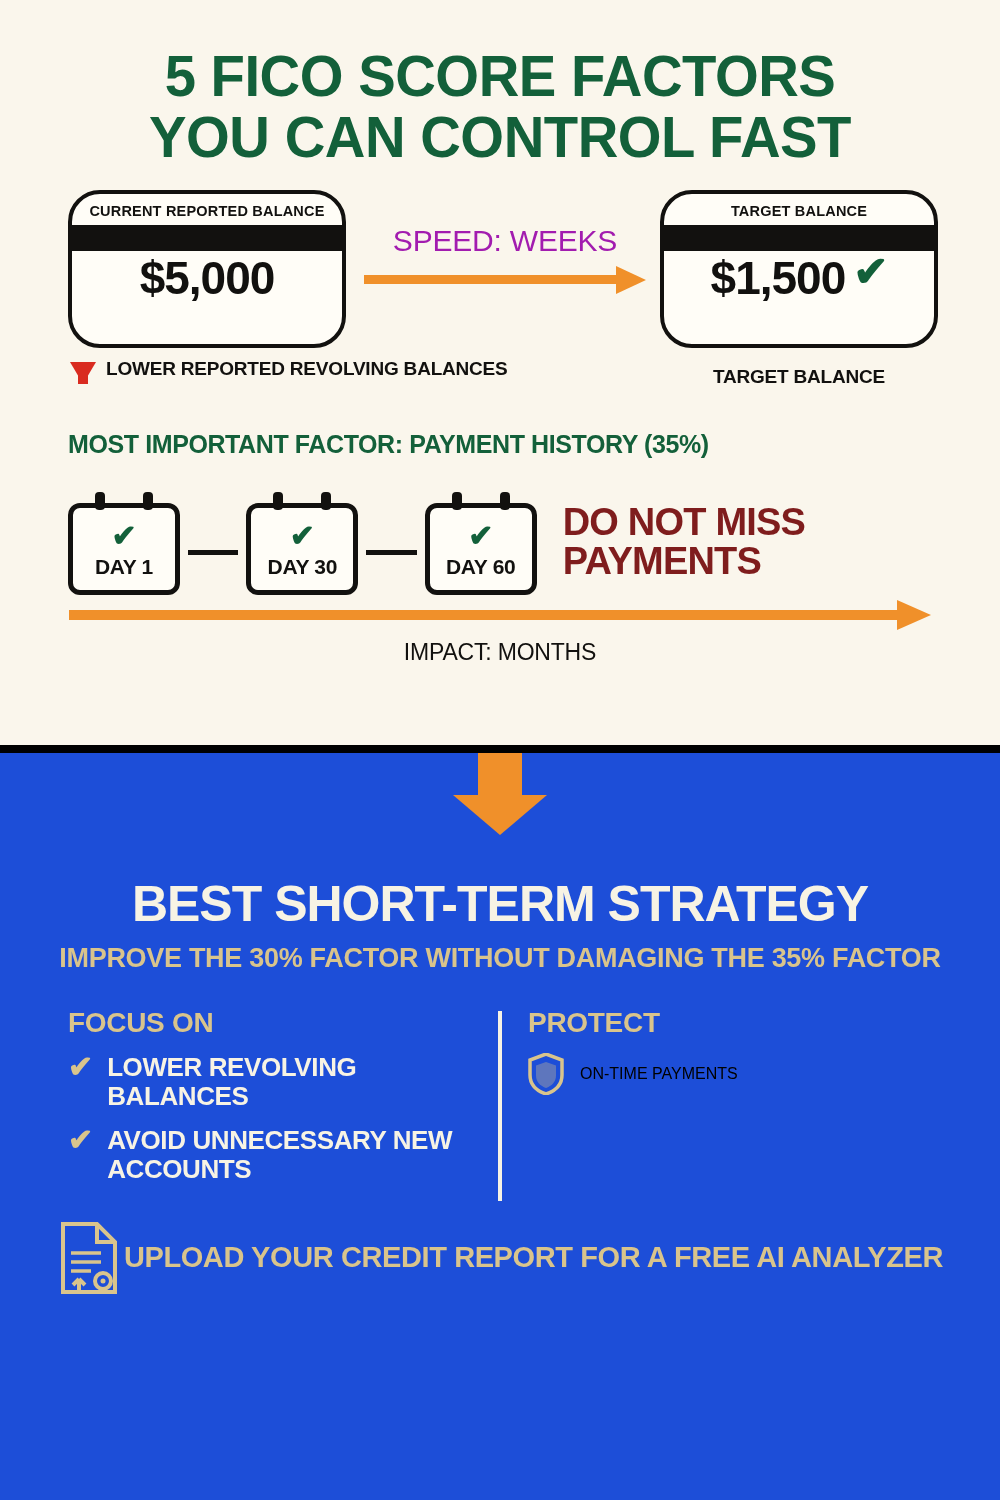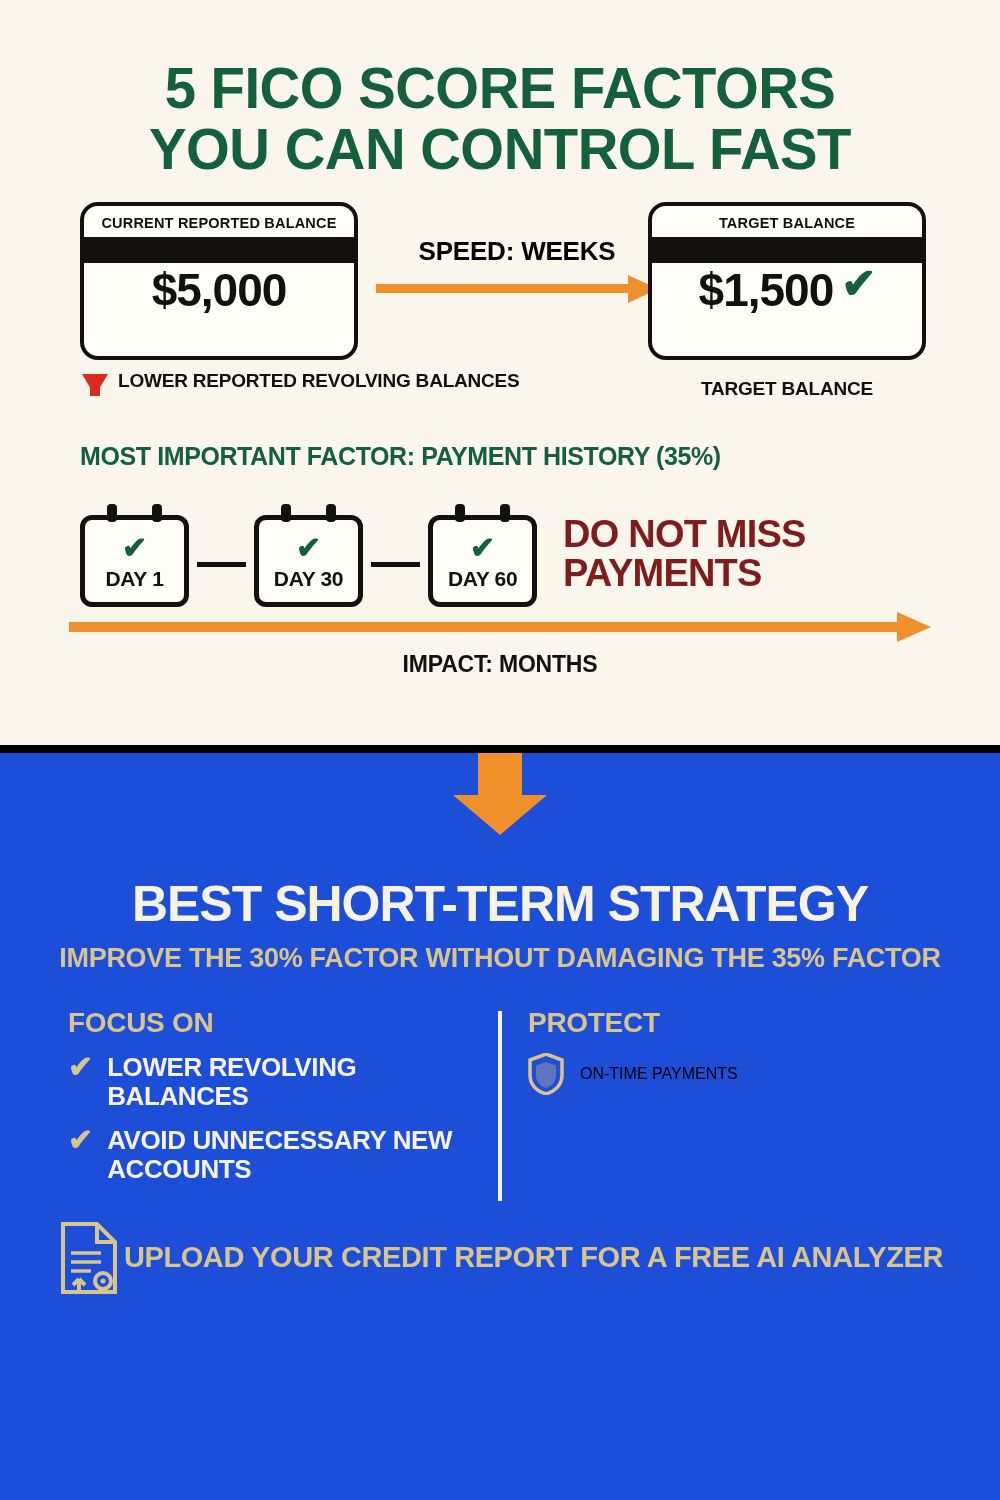--- a/index.html
+++ b/index.html
@@ -5,21 +5,21 @@
   * { box-sizing: border-box; margin: 0; padding: 0; }
   html, body {
     width: 1000px; height: 1500px;
     font-family: "Liberation Sans", sans-serif;
     background: #faf6ec;
     overflow: hidden;
   }
   .page { position: relative; width: 1000px; height: 1500px; background: #faf6ec; }
 
   
-  .top { position: relative; padding: 12px; height: 745px; background: #faf6ec; }
+  .top { position: relative; padding: 0; height: 745px; background: #faf6ec; }
 
   .headline {
     text-align: center;
     color: #13603a;
     font-weight: bold;
     font-size: 58px;
     line-height: 1.05;
     letter-spacing: -0.5px;
     padding-top: 46px;
     text-transform: uppercase;
@@ -42,21 +42,21 @@
     position: relative;
     margin-top: 22px;
     height: 160px;
   }
   .card {
     position: absolute;
     width: 278px;
     height: 158px;
     background: #fffdf7;
     border: 4px solid #12110f;
-    border-radius: 18px;
+    border-radius: 32px;
     overflow: hidden;
   }
   .card.left { left: 68px; top: 0; }
   .card.right { right: 62px; top: 0; }
   .card-label {
     text-align: center;
     font-size: 14.5px;
     font-weight: bold;
     color: #12110f;
     letter-spacing: 0.2px;
@@ -76,23 +76,23 @@
   }
   .check-green { color: #13603a; font-size: 42px; font-weight: bold; line-height: 1; }
 
   .speed-wrap {
     position: absolute;
     left: 360px; top: 34px;
     width: 290px;
     text-align: center;
   }
   .speed-text {
-    font-size: 26px;
-    font-weight: bold;
-    color: #000000;
+    font-size: 30px;
+    font-weight: normal;
+    color: #a21caf;
     letter-spacing: -0.2px;
   }
   .arrow-h {
     position: relative;
     margin: 14px auto 0;
     width: 282px;
     height: 14px;
   }
   .arrow-h .bar {
     position: absolute; left: 0; top: 3px;
@@ -194,21 +194,21 @@
   .impact-arrow .tip {
     position: absolute; right: 0; top: -7px;
     width: 0; height: 0;
     border-top: 15px solid transparent;
     border-bottom: 15px solid transparent;
     border-left: 34px solid #f0902a;
   }
   .impact-label {
     text-align: center;
     margin-top: 16px;
-    font-size: 23px; font-weight: bold; color: #12110f;
+    font-size: 23px; font-weight: normal; color: #12110f;
     letter-spacing: -0.2px;
   }
 
   
   .green {
     position: relative;
     background: #1d4ed8;
     height: 797px;
     border-top: 8px solid #000000;
     overflow: hidden;

